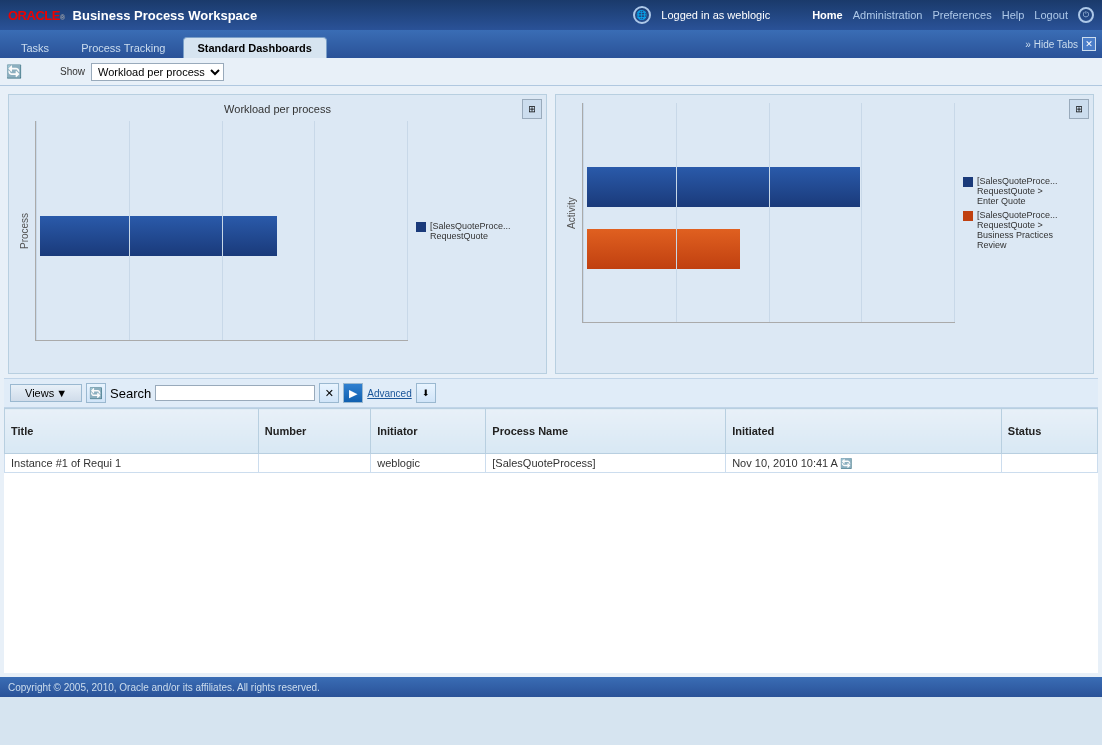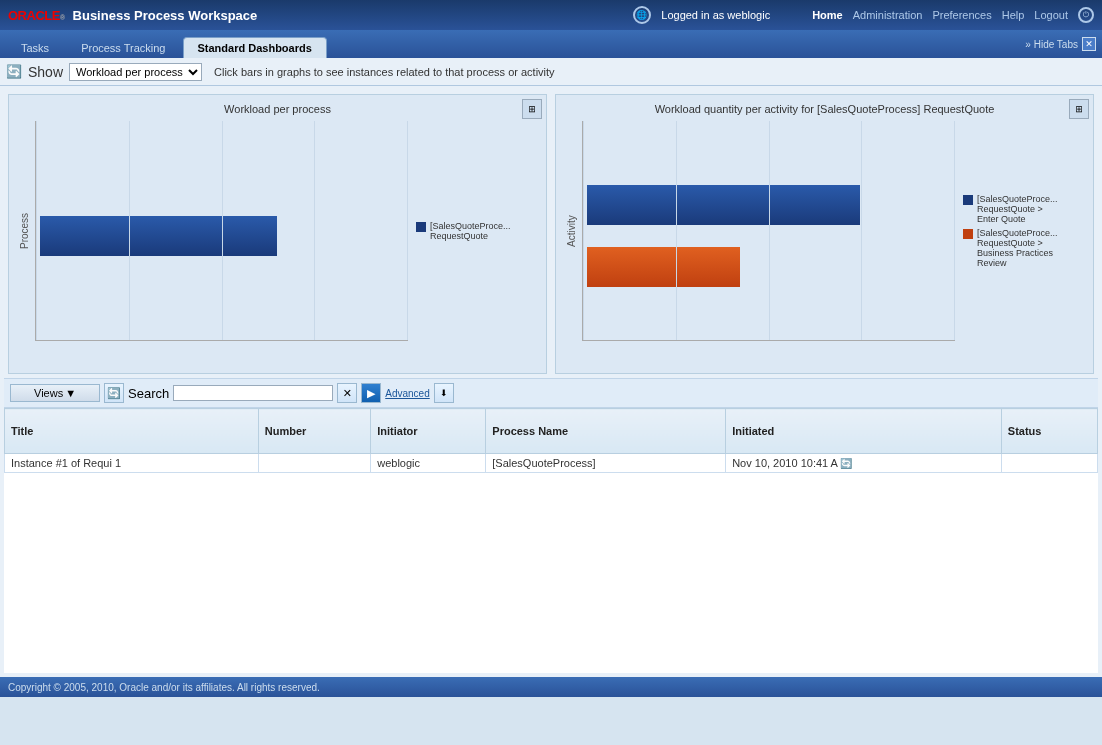--- a/index.html
+++ b/index.html
@@ -107,21 +107,21 @@
     
     #toolbar {
       background: #e8f0f8;
       border-bottom: 1px solid #b0c8e0;
       height: 28px;
       display: flex;
       align-items: center;
       padding: 0 6px;
       gap: 6px;
     }
-    #toolbar label { font-size: 14px; color: #333; }
+    #toolbar label { font-size: 10px; color: #333; margin-left: 32px; }
     #toolbar select {
       font-size: 11px;
       padding: 1px 2px;
       border: 1px solid #9ab;
       background: white;
     }
     #toolbar .info-text { font-size: 11px; color: #333; margin-left: 6px; }
     .toolbar-icon {
       width: 16px; height: 16px;
       cursor: pointer;
@@ -267,21 +267,21 @@
       border-bottom: 1px solid #c0d4e8;
       height: 30px;
       display: flex;
       align-items: center;
       padding: 0 6px;
       gap: 4px;
     }
     .views-btn {
       background: linear-gradient(to bottom, #e8f0f8, #d0dcea);
       border: 1px solid #9ab8d0;
-      padding: 2px 23px;
+      padding: 2px 14px;
       font-size: 11px;
       cursor: pointer;
       display: flex;
       align-items: center;
       gap: 2px;
     }
     .action-icon-btn {
       width: 20px; height: 20px;
       border: 1px solid #9ab8d0;
       background: linear-gradient(to bottom, #e8f4ff, #d0e4f8);
@@ -375,21 +375,20 @@
     <span style="background:#4a7dc8;border:1px solid #cde;width:14px;height:14px;display:inline-flex;align-items:center;justify-content:center;font-size:9px;color:white;">✕</span>
   </div>
 </div>
 
 <div id="toolbar">
   <span class="toolbar-icon" style="font-size:13px;">🔄</span>
   <label>Show</label>
   <select>
     <option>Workload per process</option>
   </select>
-  <span class="info-text">Click bars in graphs to see instances related to that process or activity</span>
 </div>
 
 <div id="main">
 
   <div id="charts-area">
 
     <div class="chart-panel">
       <div class="chart-title">Workload per process</div>
       <div class="chart-area">
         <div class="y-axis-label">Process</div>
@@ -413,21 +412,20 @@
                 <span>[SalesQuoteProce...<br>RequestQuote</span>
               </div>
             </div>
           </div>
         </div>
       </div>
       <div class="chart-corner-icon">⊞</div>
     </div>
 
     <div class="chart-panel">
-      <div class="chart-title">Workload quantity per activity for [SalesQuoteProcess] RequestQuote</div>
       <div class="chart-area">
         <div class="y-axis-label">Activity</div>
         <div class="chart-inner">
           <div class="chart-with-legend">
             <div class="bar-chart-container">
               <div class="grid-lines">
                 <div class="grid-line"></div>
                 <div class="grid-line"></div>
                 <div class="grid-line"></div>
                 <div class="grid-line"></div>

